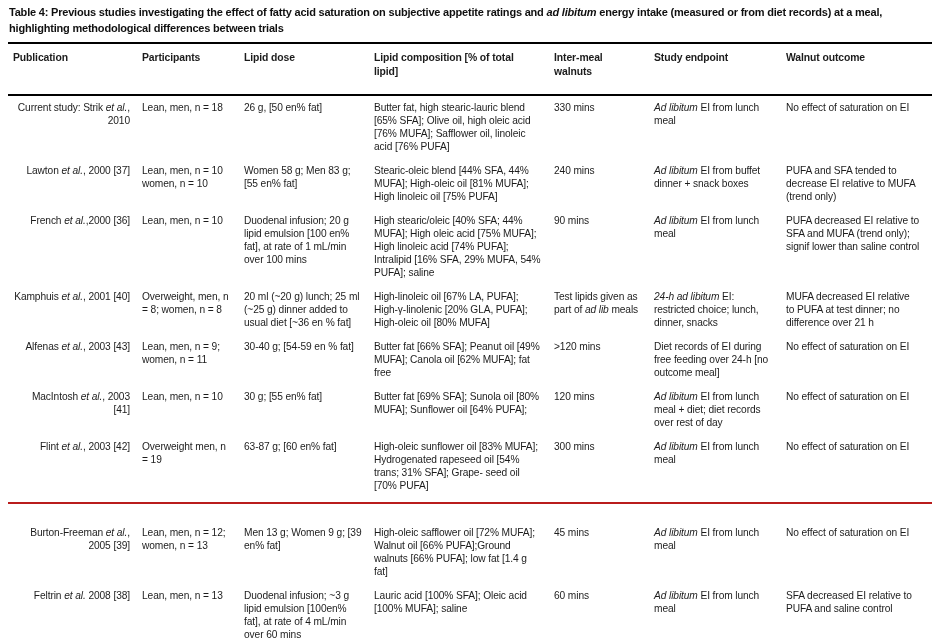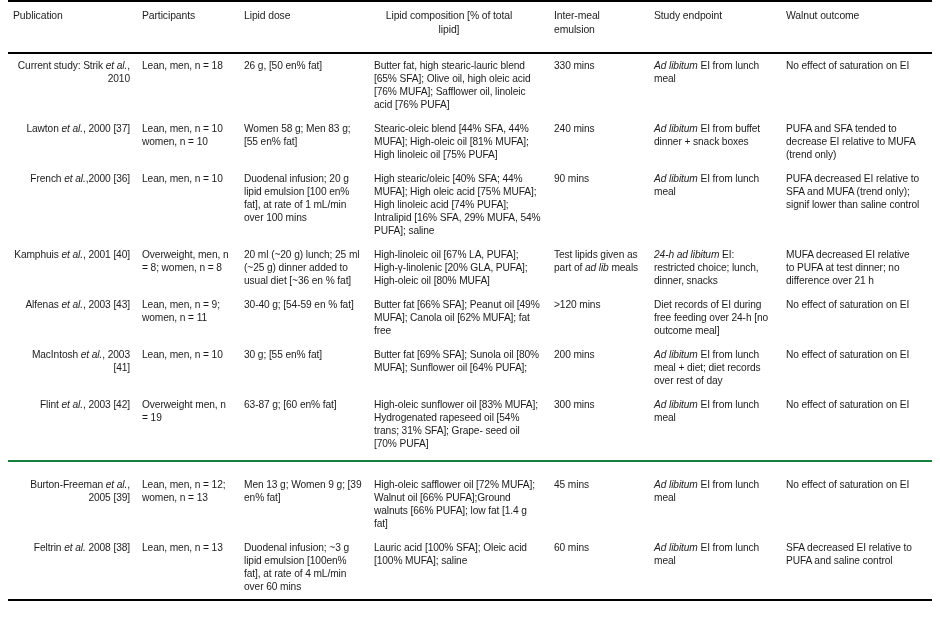--- a/index.html
+++ b/index.html
@@ -23,59 +23,60 @@
   }
   col.col-publication{width:134px;}
   col.col-participants{width:102px;}
   col.col-lipid_dose{width:130px;}
   col.col-lipid_composition{width:180px;}
   col.col-interval{width:100px;}
   col.col-endpoint{width:132px;}
   col.col-outcome{width:146px;}
   thead th{
     text-align:left;vertical-align:top;
-    font-size:10.4px;font-weight:normal;line-height:13.5px;
+    font-size:10.4px;font-weight:bold;line-height:13.5px;
     padding:7px 12px 8px 0;height:35px;
     border-bottom:2px solid #000;
     letter-spacing:-0.1px;
   }
   thead th:first-child{padding-left:5px;}
-  thead th.col-lipid_composition{padding-right:30px;text-align:center;}
+  thead th.col-lipid_composition{padding-right:30px;}
   thead th.col-interval{padding-right:40px;}
   td{
     vertical-align:top;
     padding:5px 12px 6px 0;
   }
   td:first-child{padding-left:5px;text-align:right;}
   td:nth-child(5){padding-right:8px;}
-  tr.group-end td{padding-bottom:10px;border-bottom:2px solid #15803d;}
-  tr.group-end + tr td{padding-top:16px;}
+  tr.group-end td{padding-bottom:10px;border-bottom:2px solid #b91c1c;}
+  tr.group-end + tr td{padding-top:22px;}
   i{font-style:italic;}
 </style>
 </head>
 <body>
 
 <div class="page">
+  <div class="title">Table 4: Previous studies investigating the effect of fatty acid saturation on subjective appetite ratings and <i>ad libitum</i> energy intake (measured or from diet records) at a meal, highlighting methodological differences between trials</div>
   <table class="studies">
     <colgroup>
         <col class="col-publication">
         <col class="col-participants">
         <col class="col-lipid_dose">
         <col class="col-lipid_composition">
         <col class="col-interval">
         <col class="col-endpoint">
         <col class="col-outcome">
       </colgroup>
     <thead>
       <tr>
           <th class="col-publication">Publication</th>
           <th class="col-participants">Participants</th>
           <th class="col-lipid_dose">Lipid dose</th>
           <th class="col-lipid_composition">Lipid composition [% of total lipid]</th>
-          <th class="col-interval">Inter-meal emulsion</th>
+          <th class="col-interval">Inter-meal walnuts</th>
           <th class="col-endpoint">Study endpoint</th>
           <th class="col-outcome">Walnut outcome</th>
         </tr>
     </thead>
     <tbody>
         <tr>
           <td>Current study: Strik <i>et al.</i>, 2010</td>
           <td>Lean, men, n = 18</td>
           <td>26 g, [50 en% fat]</td>
           <td>Butter fat, high stearic-lauric blend [65% SFA]; Olive oil, high oleic acid [76% MUFA]; Safflower oil, linoleic acid [76% PUFA]</td>
@@ -117,21 +118,21 @@
           <td>Butter fat [66% SFA]; Peanut oil [49% MUFA]; Canola oil [62% MUFA]; fat free</td>
           <td>&gt;120 mins</td>
           <td>Diet records of EI during free feeding over 24-h [no outcome meal]</td>
           <td>No effect of saturation on EI</td>
         </tr>
         <tr>
           <td>MacIntosh <i>et al.</i>, 2003 [41]</td>
           <td>Lean, men, n = 10</td>
           <td>30 g; [55 en% fat]</td>
           <td>Butter fat [69% SFA]; Sunola oil [80% MUFA]; Sunflower oil [64% PUFA];</td>
-          <td>200 mins</td>
+          <td>120 mins</td>
           <td><i>Ad libitum</i> EI from lunch meal + diet; diet records over rest of day</td>
           <td>No effect of saturation on EI</td>
         </tr>
         <tr class="group-end">
           <td>Flint <i>et al.</i>, 2003 [42]</td>
           <td>Overweight men, n = 19</td>
           <td>63-87 g; [60 en% fat]</td>
           <td>High-oleic sunflower oil [83% MUFA]; Hydrogenated rapeseed oil [54% trans; 31% SFA]; Grape- seed oil [70% PUFA]</td>
           <td>300 mins</td>
           <td><i>Ad libitum</i> EI from lunch meal</td>

